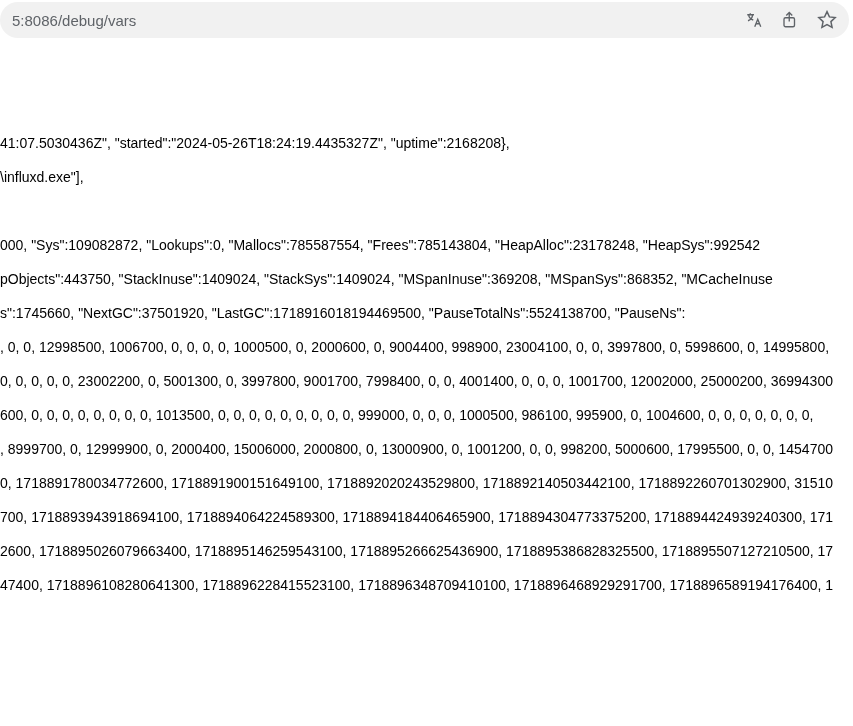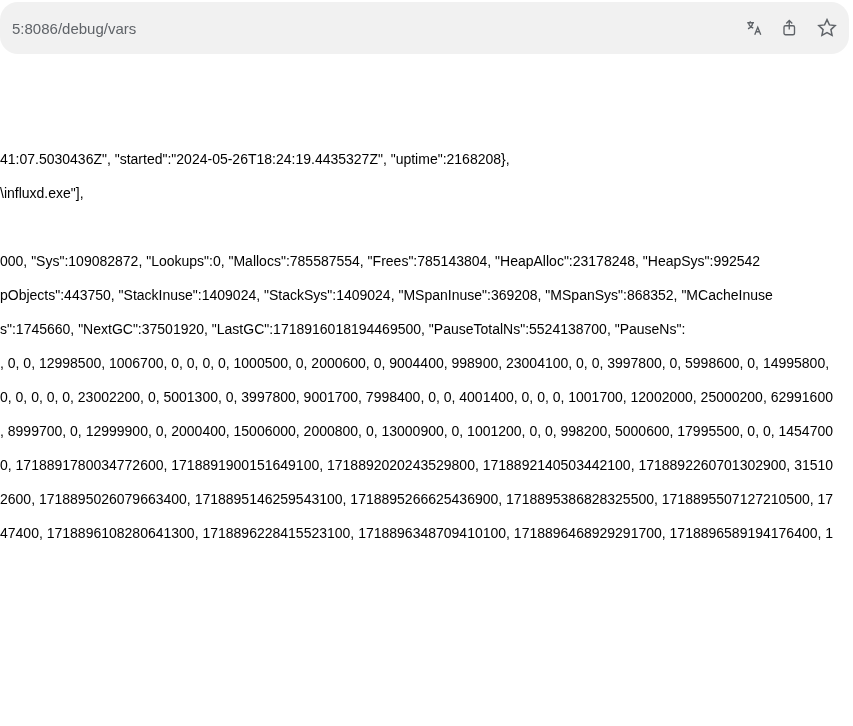--- a/index.html
+++ b/index.html
@@ -10,21 +10,21 @@
     body {
       font-family: 'Segoe UI', Tahoma, Geneva, Verdana, sans-serif;
       background: #fff;
       width: 853px;
       height: 726px;
       overflow: hidden;
     }
     .url-bar {
       display: flex;
       align-items: center;
-      height: 52px;
+      height: 36px;
       background: #f1f1f1;
       border-radius: 18px;
       padding: 0 12px;
       margin: 2px 4px 2px 0;
     }
     .url-text {
       flex: 1;
       font-size: 15px;
       color: #5f6368;
       font-family: Arial, sans-serif;
@@ -88,23 +88,25 @@
 <div class="content">
 <div class="gap"></div>
 <div class="gap"></div>
 <span class="line">41:07.5030436Z", "started":"2024-05-26T18:24:19.4435327Z", "uptime":2168208},</span>
 <span class="line">\influxd.exe"],</span>
 <div class="gap"></div>
 <span class="line">000, "Sys":109082872, "Lookups":0, "Mallocs":785587554, "Frees":785143804, "HeapAlloc":23178248, "HeapSys":992542</span>
 <span class="line">pObjects":443750, "StackInuse":1409024, "StackSys":1409024, "MSpanInuse":369208, "MSpanSys":868352, "MCacheInuse</span>
 <span class="line">s":1745660, "NextGC":37501920, "LastGC":1718916018194469500, "PauseTotalNs":5524138700, "PauseNs":</span>
 <span class="line">, 0, 0, 12998500, 1006700, 0, 0, 0, 0, 1000500, 0, 2000600, 0, 9004400, 998900, 23004100, 0, 0, 3997800, 0, 5998600, 0, 14995800,</span>
-<span class="line">0, 0, 0, 0, 0, 23002200, 0, 5001300, 0, 3997800, 9001700, 7998400, 0, 0, 4001400, 0, 0, 0, 1001700, 12002000, 25000200, 62991600</span>
+<span class="line">0, 0, 0, 0, 0, 23002200, 0, 5001300, 0, 3997800, 9001700, 7998400, 0, 0, 4001400, 0, 0, 0, 1001700, 12002000, 25000200, 36994300</span>
+<span class="line">600, 0, 0, 0, 0, 0, 0, 0, 0, 1013500, 0, 0, 0, 0, 0, 0, 0, 0, 0, 999000, 0, 0, 0, 1000500, 986100, 995900, 0, 1004600, 0, 0, 0, 0, 0, 0, 0,</span>
 <span class="line">, 8999700, 0, 12999900, 0, 2000400, 15006000, 2000800, 0, 13000900, 0, 1001200, 0, 0, 998200, 5000600, 17995500, 0, 0, 1454700</span>
 <span class="line">0, 1718891780034772600, 1718891900151649100, 1718892020243529800, 1718892140503442100, 1718892260701302900, 31510</span>
+<span class="line">700, 1718893943918694100, 1718894064224589300, 1718894184406465900, 1718894304773375200, 1718894424939240300, 171</span>
 <span class="line">2600, 1718895026079663400, 1718895146259543100, 1718895266625436900, 1718895386828325500, 1718895507127210500, 17</span>
 <span class="line">47400, 1718896108280641300, 1718896228415523100, 1718896348709410100, 1718896468929291700, 1718896589194176400, 1</span>
 
 
 
 
 
 
 
 

